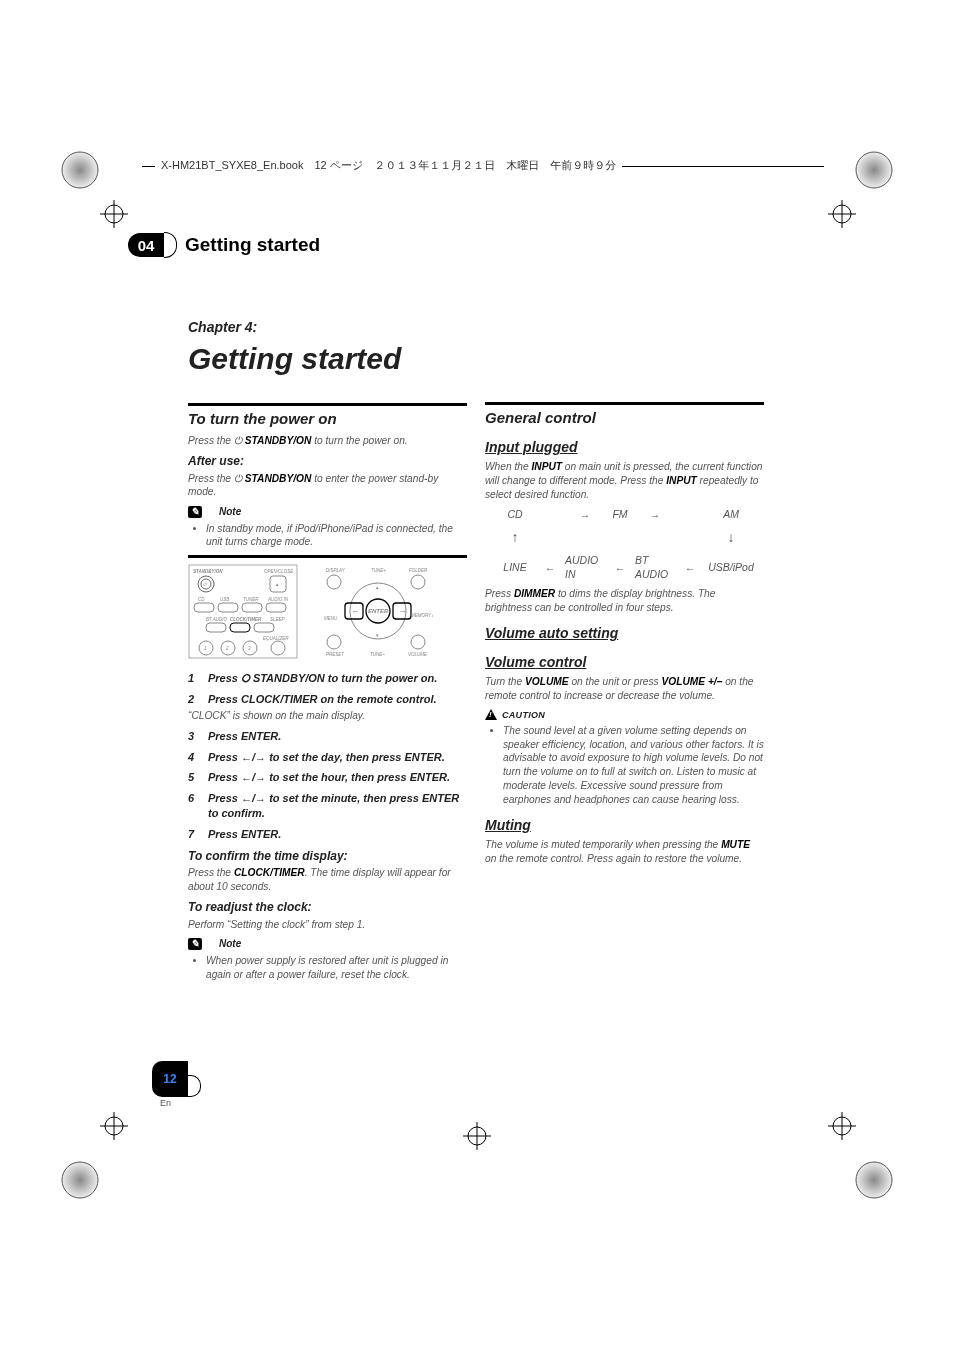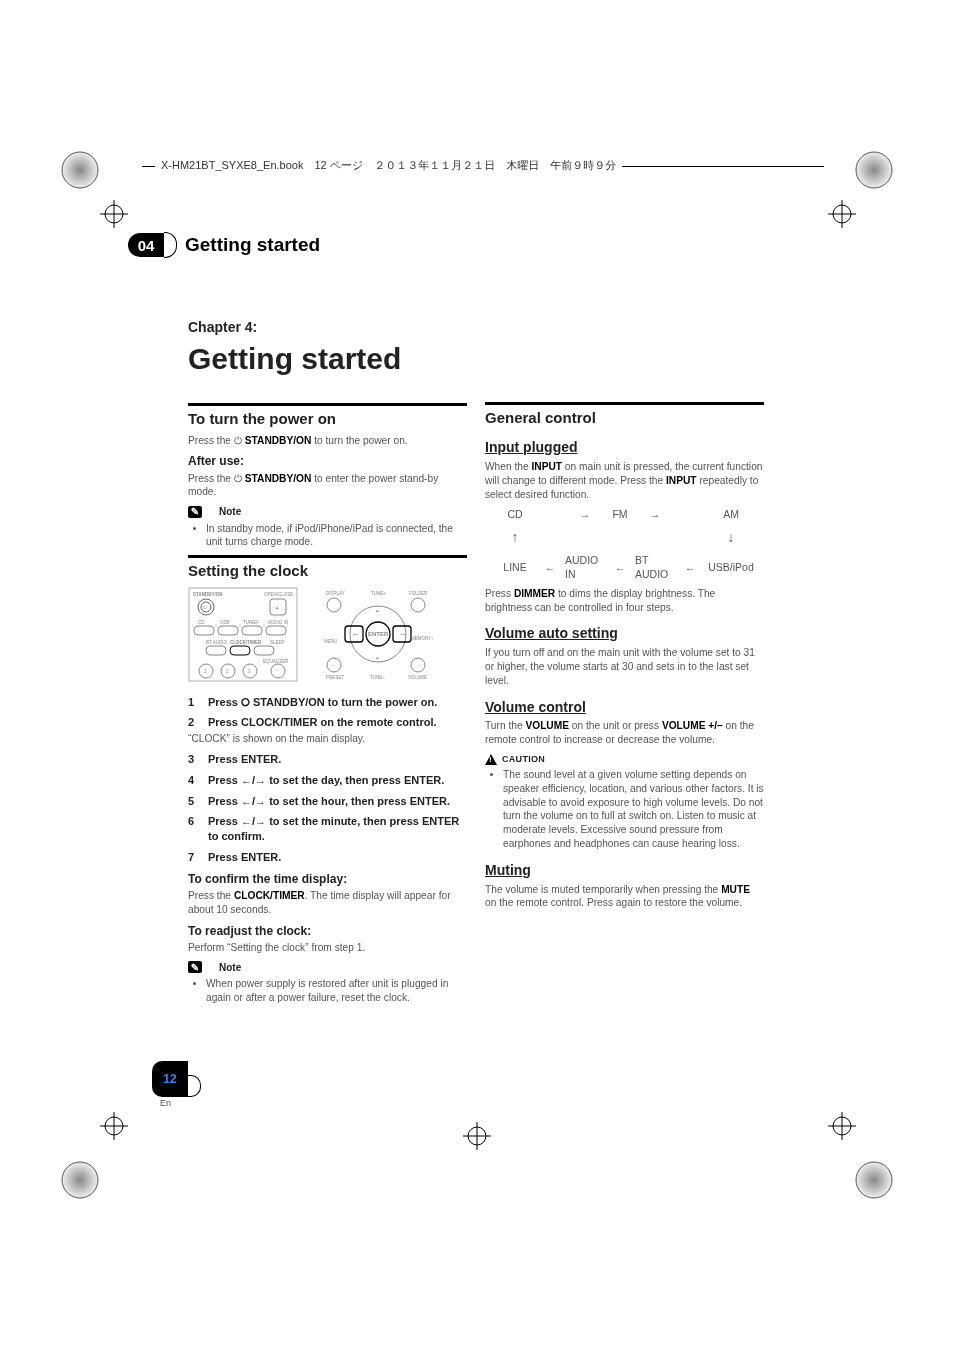--- a/index.html
+++ b/index.html
@@ -83,20 +83,21 @@
     font-weight: bold;
   }
 
   .content {
     position: absolute;
     top: 318px;
     left: 188px;
     width: 576px;
     display: flex;
     gap: 18px;
+    font-style: italic;
   }
   .col { width: 279px; font-size: 10.5px; line-height: 1.35; color: #222; }
 
   .chapter-label { font-size: 14px; font-weight: bold; margin-bottom: 2px; }
   .h1 { font-size: 30px; font-weight: bold; margin-bottom: 24px; }
 
   .h2-rule { border-top: 3px solid #000; height: 0; margin-top: 2px; margin-bottom: 3px;}
   .h2 { font-size: 15px; font-weight: bold; margin-bottom: 4px; }
 
   .h3 {
@@ -252,21 +253,20 @@
       </p>
       <div class="note-row">
         <span class="note-icon">✎</span>
         <span class="note-label">Note</span>
       </div>
       <ul class="bullets">
         <li>In standby mode, if iPod/iPhone/iPad is connected, the unit turns charge mode.</li>
       </ul>
 
       <div class="h2-rule"></div>
-      <div class="h2">Setting the clock</div>
 
       <div class="diagram-row">
         <div class="diag-box remote-diag">
           <svg class="remote-svg" viewBox="0 0 110 95" width="110" height="95">
             <rect x="1" y="1" width="108" height="93" fill="none" stroke="#888" stroke-width="0.7"></rect>
             <text x="5" y="9" font-weight="bold" fill="#000">STANDBY/ON</text>
             <text x="76" y="9">OPEN/CLOSE</text>
             <circle cx="18" cy="20" r="8" fill="none" stroke="#666"></circle>
               <circle cx="18" cy="20" r="5" fill="none" stroke="#666"></circle>
               <text x="15" y="22">⏻</text>
@@ -401,21 +401,20 @@
         <span>BT AUDIO</span>
         <span class="arrow-l"></span>
         <span>USB/iPod</span>
       </div>
 
       <p class="p">
         <span>Press </span><b>DIMMER</b><span> to dims the display brightness. The brightness can be controlled in four steps.</span>
       </p>
 
       <div class="h3">Volume auto setting</div>
-      <p class="p">If you turn off and on the main unit with the volume set to 31 or higher, the volume starts at 30 and sets in to the last set level.</p>
 
       <div class="h3">Volume control</div>
       <p class="p">
         <span>Turn the </span><b>VOLUME</b><span> on the unit or press </span><b>VOLUME +/–</b><span> on the remote control to increase or decrease the volume.</span>
       </p>
       <div class="caution-row">
         <span class="caution-tri"></span>
         <span class="caution-label">CAUTION</span>
       </div>
       <ul class="bullets">

